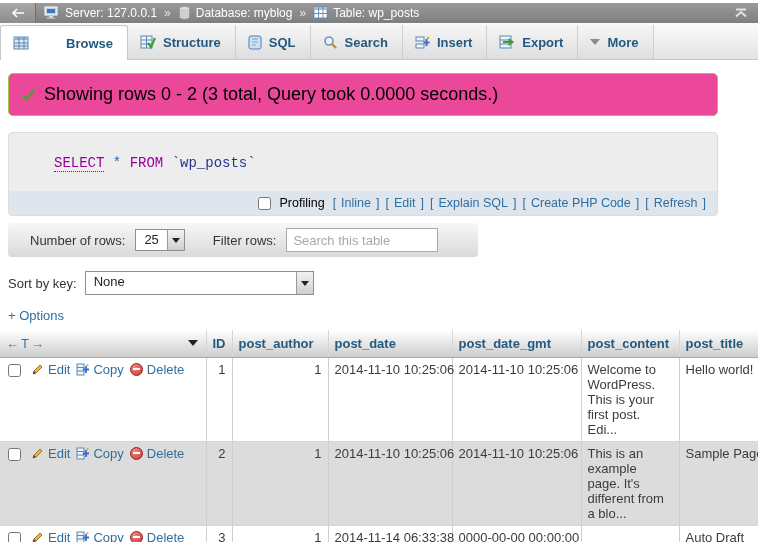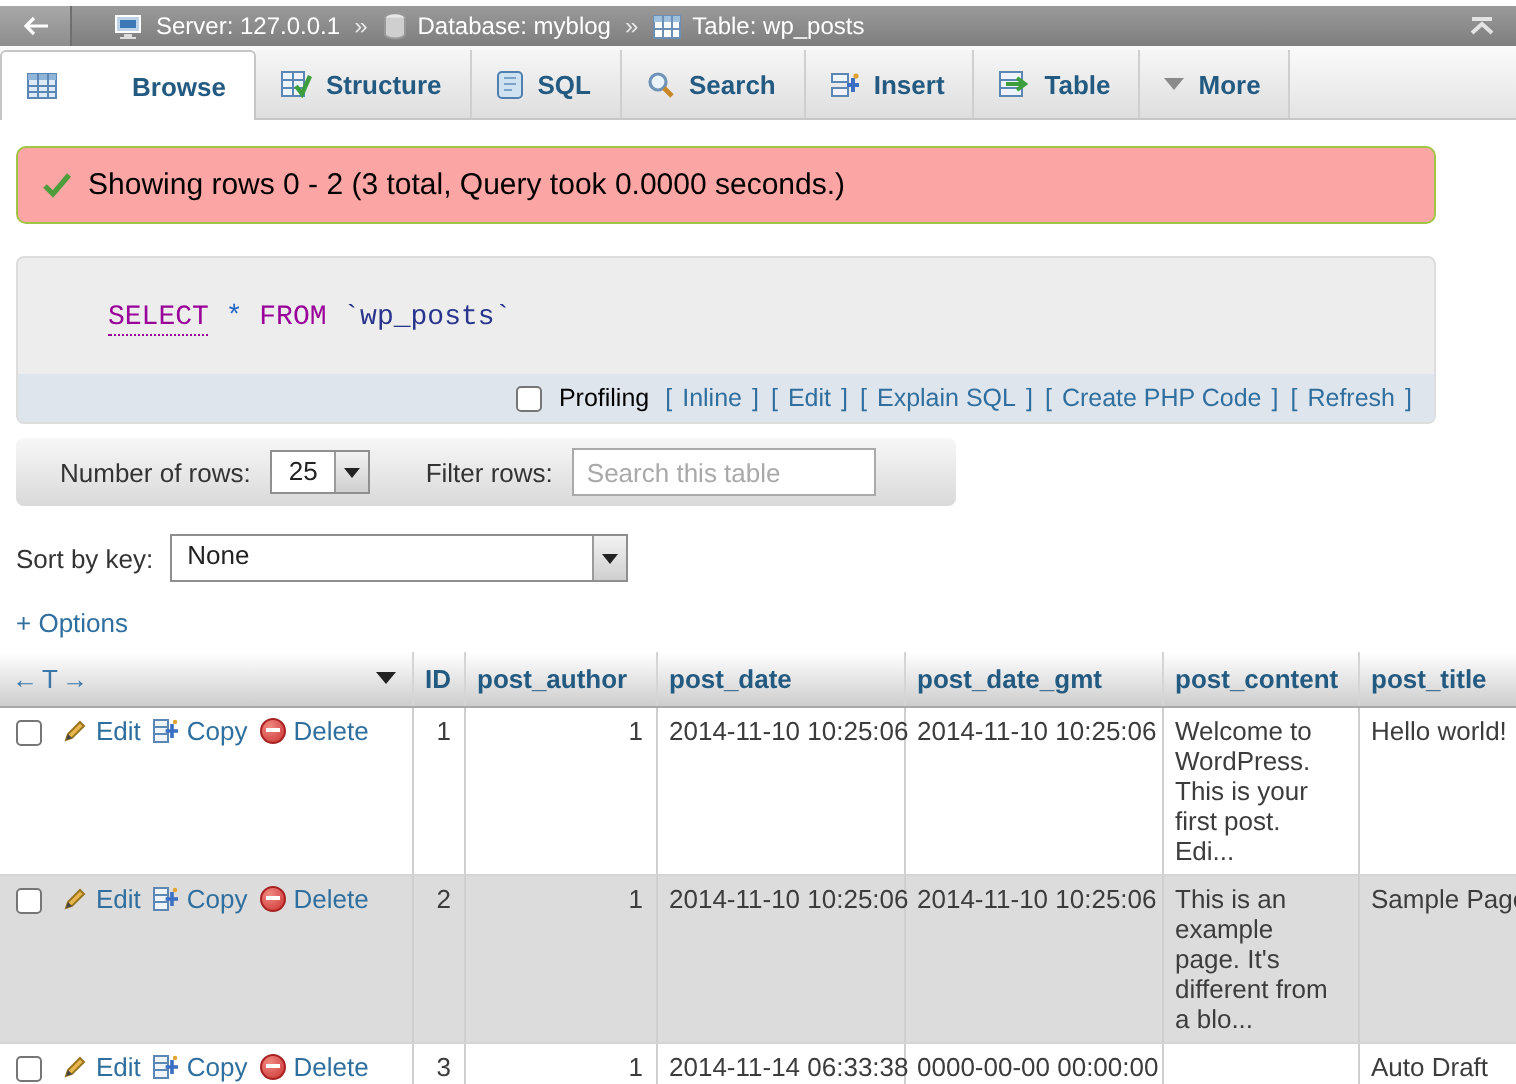--- a/index.html
+++ b/index.html
@@ -4,41 +4,41 @@
 <style>
   * { margin:0; padding:0; box-sizing:border-box; }
   html,body { width:758px; height:542px; overflow:hidden; background:#fff;
     font-family:"Liberation Sans", sans-serif; font-size:13px; color:#444; }
 
   
   .topbar { margin-top:3px; height:20px; background:linear-gradient(#9a9a9a,#7e7e7e);
     display:flex; align-items:center; color:#fff; font-size:12px; }
   .navtoggle { width:36px; height:20px; display:flex; align-items:center; justify-content:center;
     background:linear-gradient(#a8a8a8,#8d8d8d); border-right:1px solid #6f6f6f; cursor:pointer; }
-  .crumbs { display:flex; align-items:flex-end; gap:5px; padding-left:21px; flex:1; }
+  .crumbs { display:flex; align-items:flex-start; gap:5px; padding-left:8px; flex:1; }
   .crumbs .sep { color:#e8e8e8; padding:0 2px; }
   .topbar .icon16 { display:inline-block; line-height:0; }
   .collapse-btn { width:34px; display:flex; justify-content:center; cursor:pointer; }
 
   
   .tabbar { display:flex; align-items:flex-end; background:linear-gradient(#fbfbfb,#e3e3e3);
     border-bottom:1px solid #c6c6c6; padding-top:3px; height:37px; }
   .tab { display:flex; align-items:center; gap:7px; padding:8px 14px 8px 12px;
     font-weight:bold; color:#235a81; border-right:1px solid #cfcfcf; cursor:pointer;
     background:linear-gradient(#f6f6f6,#dedede); height:34px; }
   .tab.active { background:#fff; border:1px solid #c6c6c6; border-bottom:none;
     border-radius:3px 3px 0 0; margin-bottom:-1px; height:35px;gap:37px; }
   .tab .icon16 { line-height:0; }
   .caret-gray { width:0; height:0; border-left:5px solid transparent; border-right:5px solid transparent;
     border-top:6px solid #8a8a8a; display:inline-block; }
 
   
-  .success { margin:13px 40px 0 8px; width:710px; background:#fca5a5; border:1px solid #a0c544;
+  .success { margin:13px 40px 0 8px; width:710px; background:#ec4899; border:1px solid #a0c544;
     border-radius:5px; padding:10px 12px; display:flex; align-items:center; gap:8px;
-    color:#000; font-size:15px; }
+    color:#000; font-size:18px; }
 
   
   .querybox { margin:16px 40px 0 8px; width:710px; background:#ededed;
     border:1px solid #ddd; border-radius:4px; overflow:hidden; }
   .sqlcode { padding:22px 12px 20px 45px; font-family:"Liberation Mono","DejaVu Sans Mono",monospace;
     font-size:14px; color:#222; }
   .sqlcode .kw { color:#990099; }
   .sqlcode .kw-help { border-bottom:1px dotted #990099; }
   .sqlcode .op { color:#2567c2; }
   .sqlcode .ident { color:#28348d; }
@@ -204,21 +204,21 @@
   </div>
   <div class="tab">
     <span class="icon16">
       <svg width="16" height="14" viewBox="0 0 16 14">
           <rect x="1" y="1" width="11" height="12" fill="#eef4fa" stroke="#5b87b5"></rect>
           <line x1="1" y1="5" x2="12" y2="5" stroke="#5b87b5"></line>
           <line x1="1" y1="9" x2="12" y2="9" stroke="#5b87b5"></line>
           <path d="M4 7 H12 M9.5 4 L13.5 7 L9.5 10" stroke="#3d9e3d" stroke-width="2" fill="none"></path>
         </svg>
     </span>
-    <span>Table</span>
+    <span>Export</span>
   </div>
   <div class="tab">
     <span class="caret-gray"></span>
     <span>More</span>
   </div>
 </div>
 
 
 <div class="success">
   <span class="icon16">

